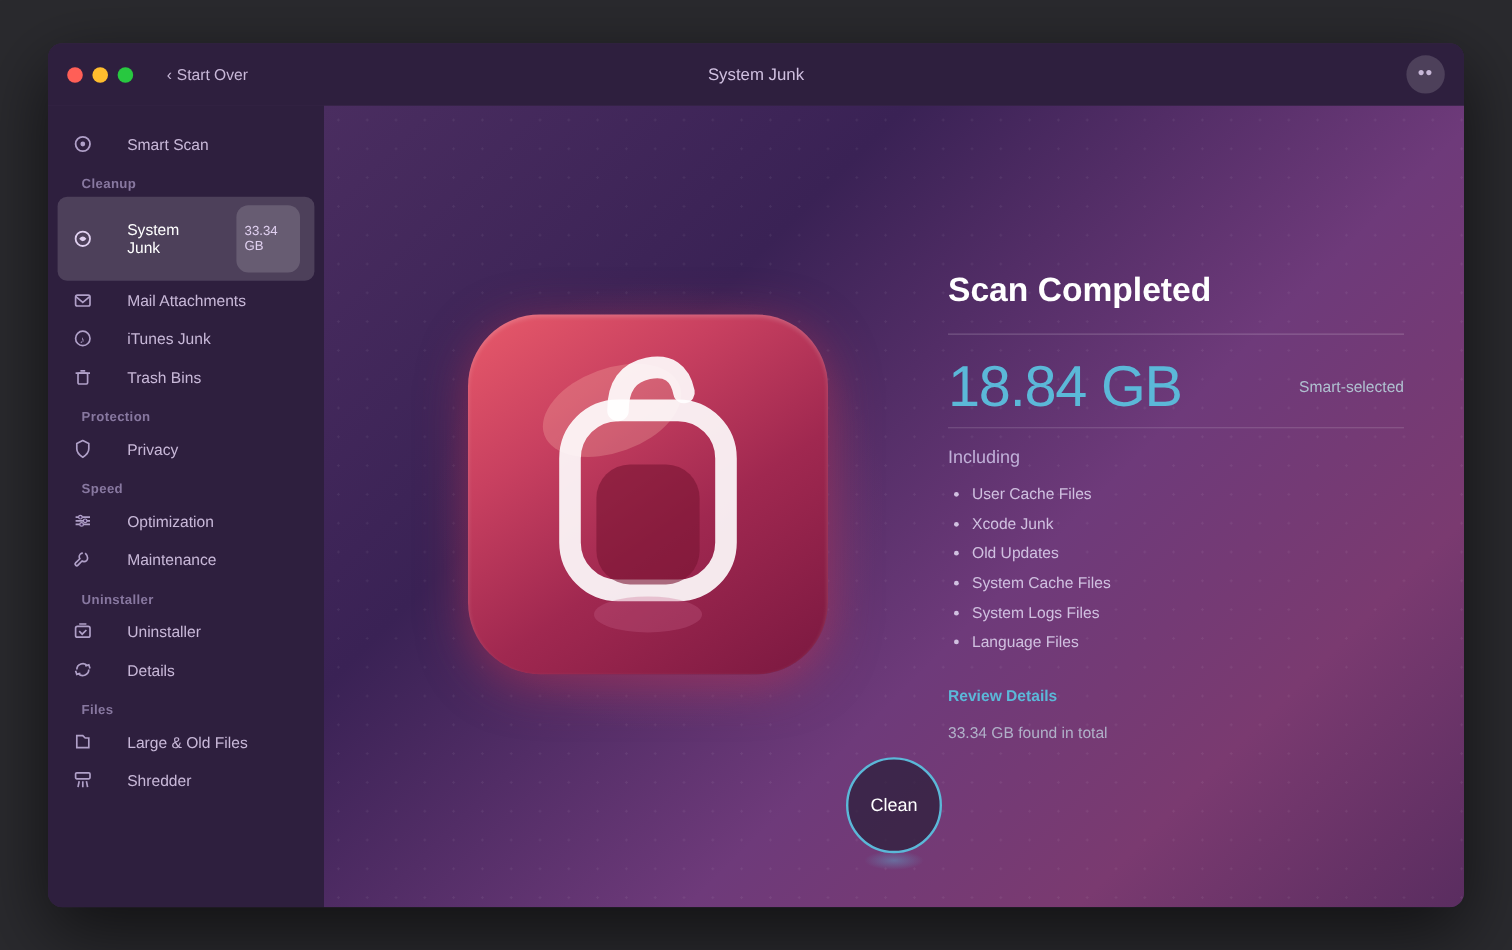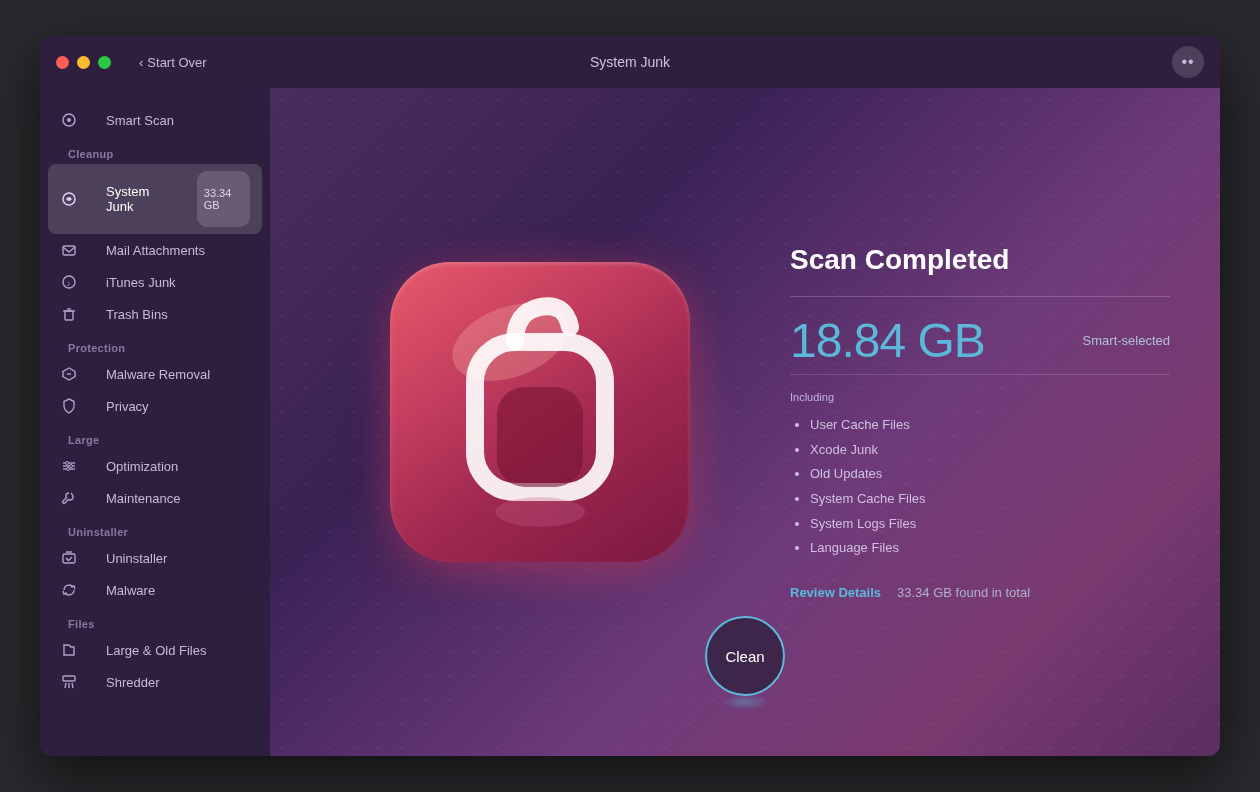--- a/index.html
+++ b/index.html
@@ -249,59 +249,60 @@
       align-self: center;
     }
 
     .divider2 {
       height: 1px;
       background: rgba(255,255,255,0.15);
       margin-bottom: 16px;
     }
 
     .including-label {
-      font-size: 11px;
+      font-size: 15px;
       color: #c0b0d8;
       margin-bottom: 10px;
     }
 
     .file-list {
       list-style: disc;
       padding-left: 20px;
       color: #d0c0e0;
       font-size: 13px;
       line-height: 1.9;
     }
 
     .file-list li { color: #d0c0e0; }
 
     .review-row {
       display: flex;
       align-items: flex-start;
       gap: 16px;
       margin-top: 24px;
+      flex-direction: column;
     }
 
     .review-link {
       color: #5bb8d8;
       font-size: 13px;
       font-weight: 600;
       cursor: pointer;
       text-decoration: none;
     }
 
     .review-total {
       font-size: 13px;
       color: #b0b0c8;
     }
 
     
     .clean-button-container {
       position: absolute;
-      bottom: 60px;
+      bottom: 45px;
       left: 50%;
       transform: translateX(-50%);
     }
 
     .clean-button {
       width: 80px;
       height: 80px;
       border-radius: 50%;
       border: 2px solid #5bb8d8;
       background: rgba(40, 30, 55, 0.7);
@@ -410,40 +411,31 @@
             <rect x="4" y="5" width="8" height="9" rx="1" stroke="#b0a0c8" stroke-width="1.4" fill="none"></rect>
             <line x1="2" y1="5" x2="14" y2="5" stroke="#b0a0c8" stroke-width="1.4"></line>
             <line x1="6" y1="3" x2="10" y2="3" stroke="#b0a0c8" stroke-width="1.4"></line>
           </svg>
         </span>
         <span>Trash Bins</span>
       </div>
 
       <div class="sidebar-section-label">Protection</div>
 
-      <div class="sidebar-item">
-        <span class="icon">
-          <svg width="16" height="16" viewBox="0 0 16 16" fill="none">
-            <path d="M8 2L14 5.5V10.5L8 14L2 10.5V5.5L8 2Z" stroke="#b0a0c8" stroke-width="1.4" fill="none"></path>
-            <line x1="6" y1="8" x2="10" y2="8" stroke="#b0a0c8" stroke-width="1.4"></line>
-          </svg>
-        </span>
-        <span>Malware Removal</span>
-      </div>
 
       <div class="sidebar-item">
         <span class="icon">
           <svg width="16" height="16" viewBox="0 0 16 16" fill="none">
             <path d="M8 1L13 3.5V8C13 11 10.5 13.5 8 15C5.5 13.5 3 11 3 8V3.5L8 1Z" stroke="#b0a0c8" stroke-width="1.4" fill="none"></path>
           </svg>
         </span>
         <span>Privacy</span>
       </div>
 
-      <div class="sidebar-section-label">Large</div>
+      <div class="sidebar-section-label">Speed</div>
 
       <div class="sidebar-item">
         <span class="icon">
           <svg width="16" height="16" viewBox="0 0 16 16" fill="none">
             <line x1="2" y1="5" x2="14" y2="5" stroke="#b0a0c8" stroke-width="1.4"></line>
             <line x1="2" y1="8" x2="14" y2="8" stroke="#b0a0c8" stroke-width="1.4"></line>
             <line x1="2" y1="11" x2="14" y2="11" stroke="#b0a0c8" stroke-width="1.4"></line>
             <circle cx="6" cy="5" r="1.5" fill="#3a2255" stroke="#b0a0c8" stroke-width="1"></circle>
             <circle cx="10" cy="8" r="1.5" fill="#3a2255" stroke="#b0a0c8" stroke-width="1"></circle>
             <circle cx="7" cy="11" r="1.5" fill="#3a2255" stroke="#b0a0c8" stroke-width="1"></circle>
@@ -476,21 +468,21 @@
 
       <div class="sidebar-item">
         <span class="icon">
           <svg width="16" height="16" viewBox="0 0 16 16" fill="none">
             <path d="M13 8A5 5 0 0 1 4.05 11" stroke="#b0a0c8" stroke-width="1.4" fill="none"></path>
             <path d="M3 8A5 5 0 0 1 11.95 5" stroke="#b0a0c8" stroke-width="1.4" fill="none"></path>
             <polyline points="2,9 3,12 6,11" stroke="#b0a0c8" stroke-width="1.4" fill="none"></polyline>
             <polyline points="14,7 13,4 10,5" stroke="#b0a0c8" stroke-width="1.4" fill="none"></polyline>
           </svg>
         </span>
-        <span>Malware</span>
+        <span>Details</span>
       </div>
 
       <div class="sidebar-section-label">Files</div>
 
       <div class="sidebar-item">
         <span class="icon">
           <svg width="16" height="16" viewBox="0 0 16 16" fill="none">
             <path d="M3 3H8L10 5H13V13H3V3Z" stroke="#b0a0c8" stroke-width="1.4" fill="none"></path>
           </svg>
         </span>

